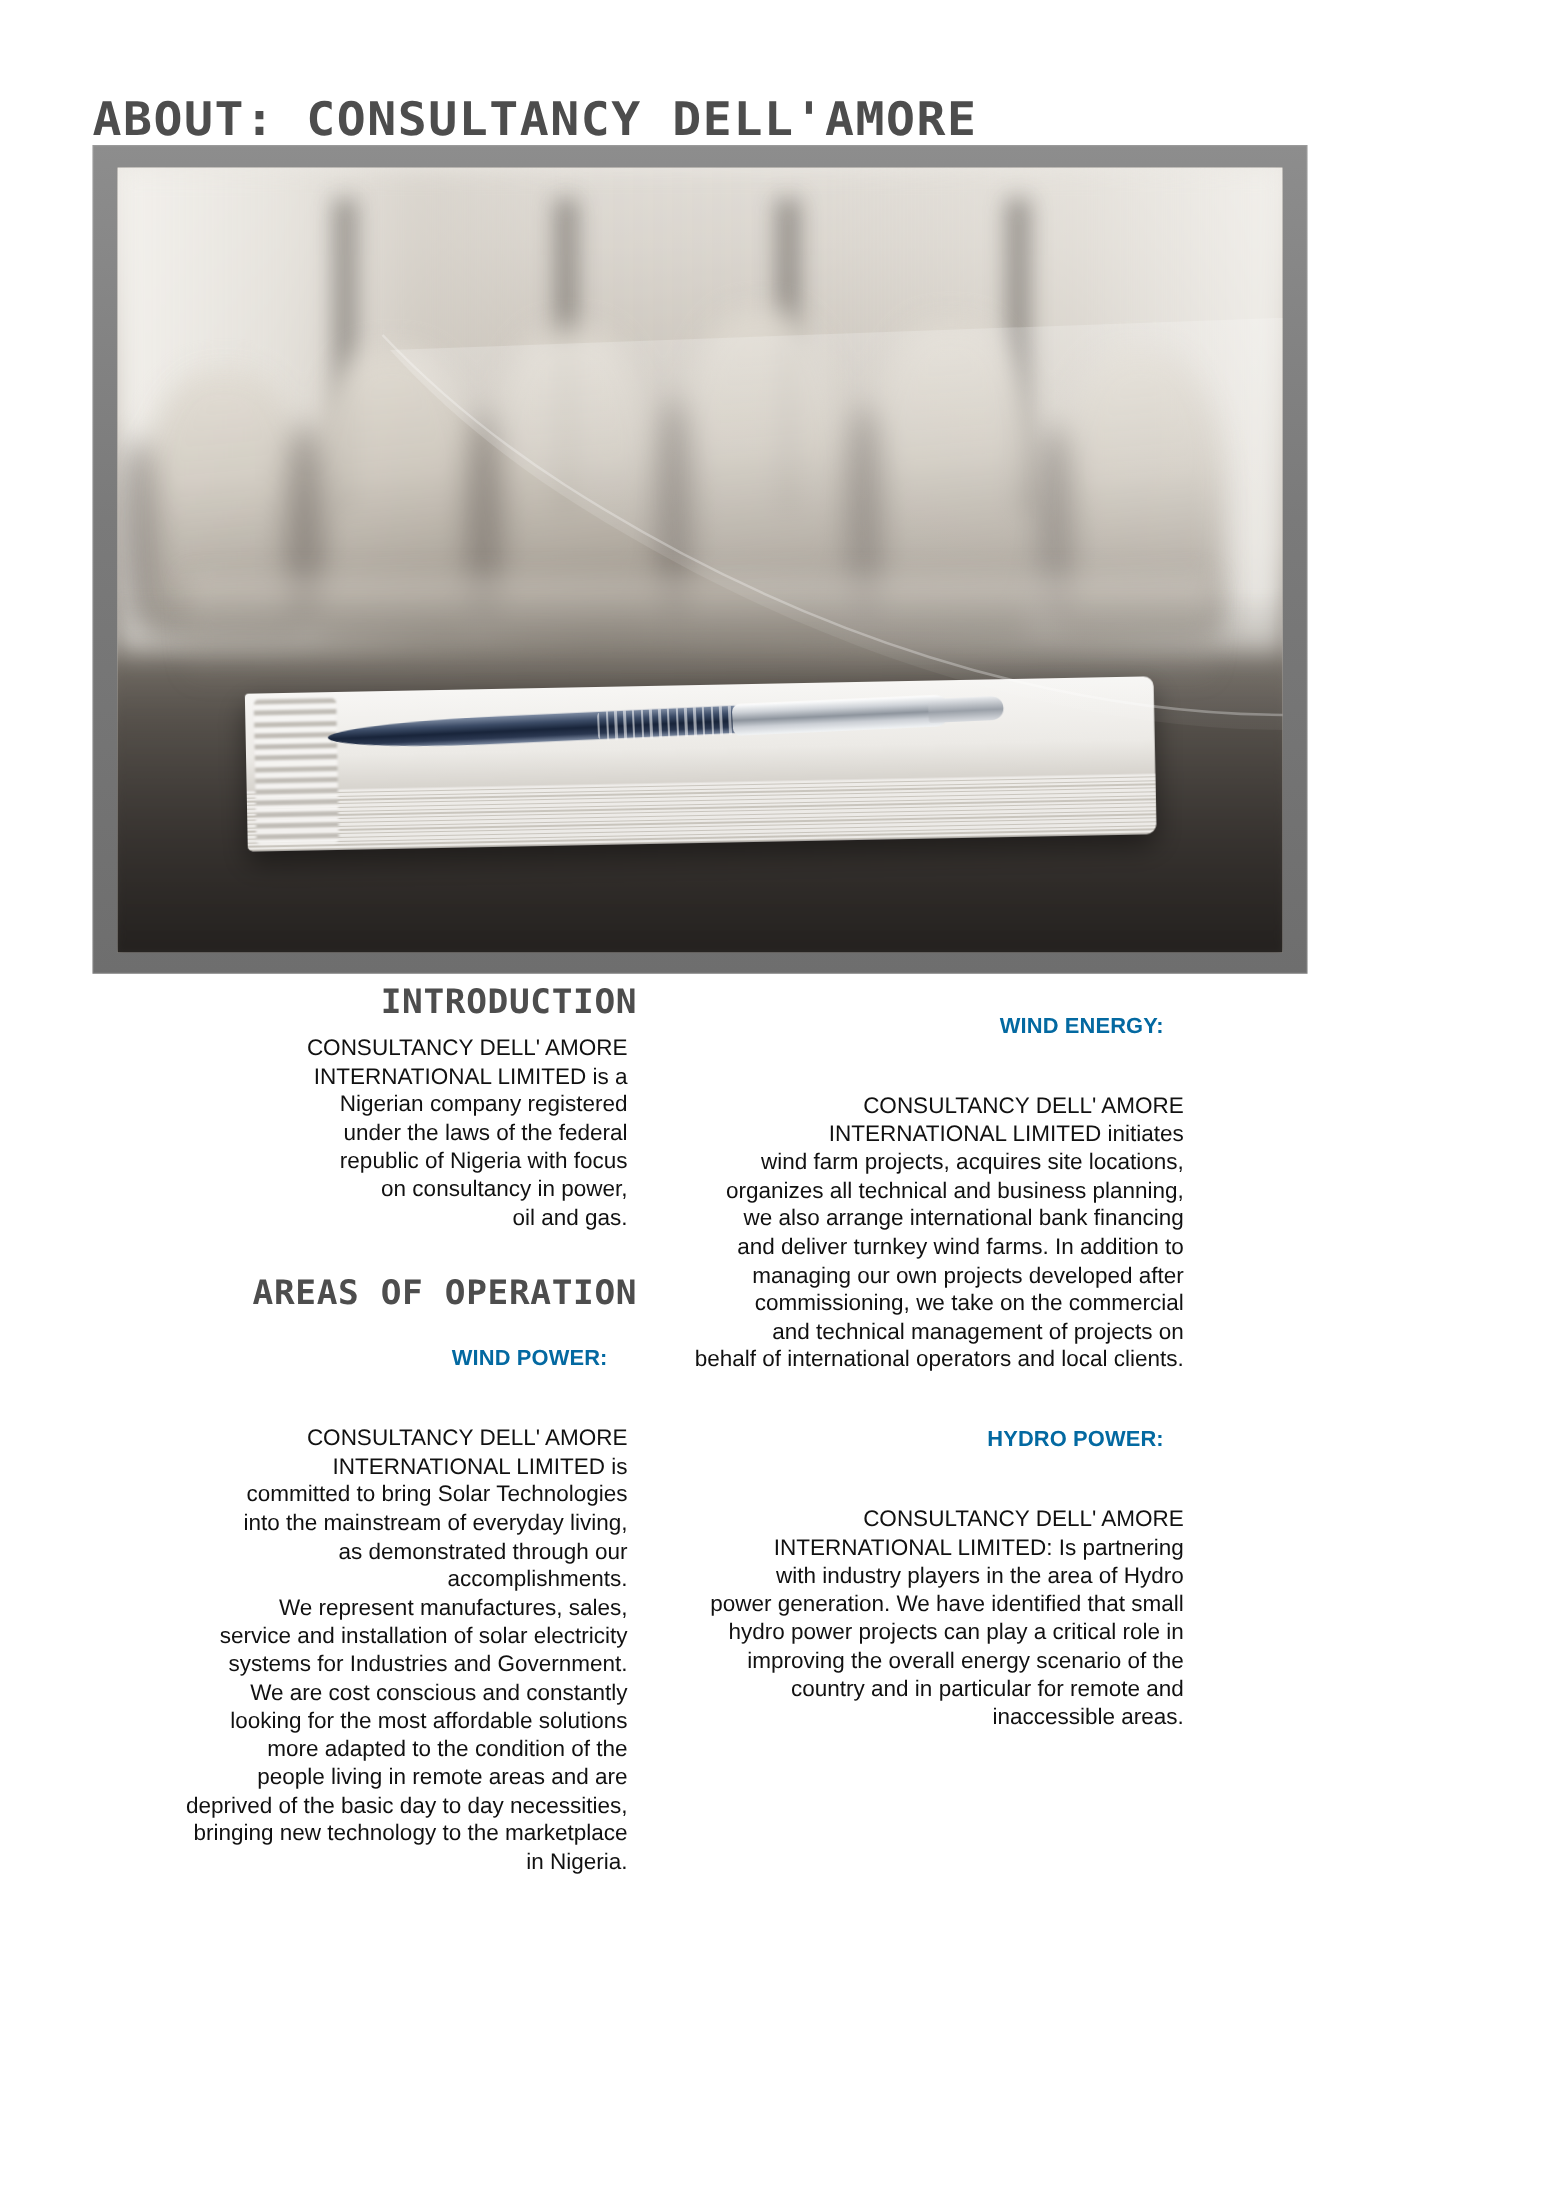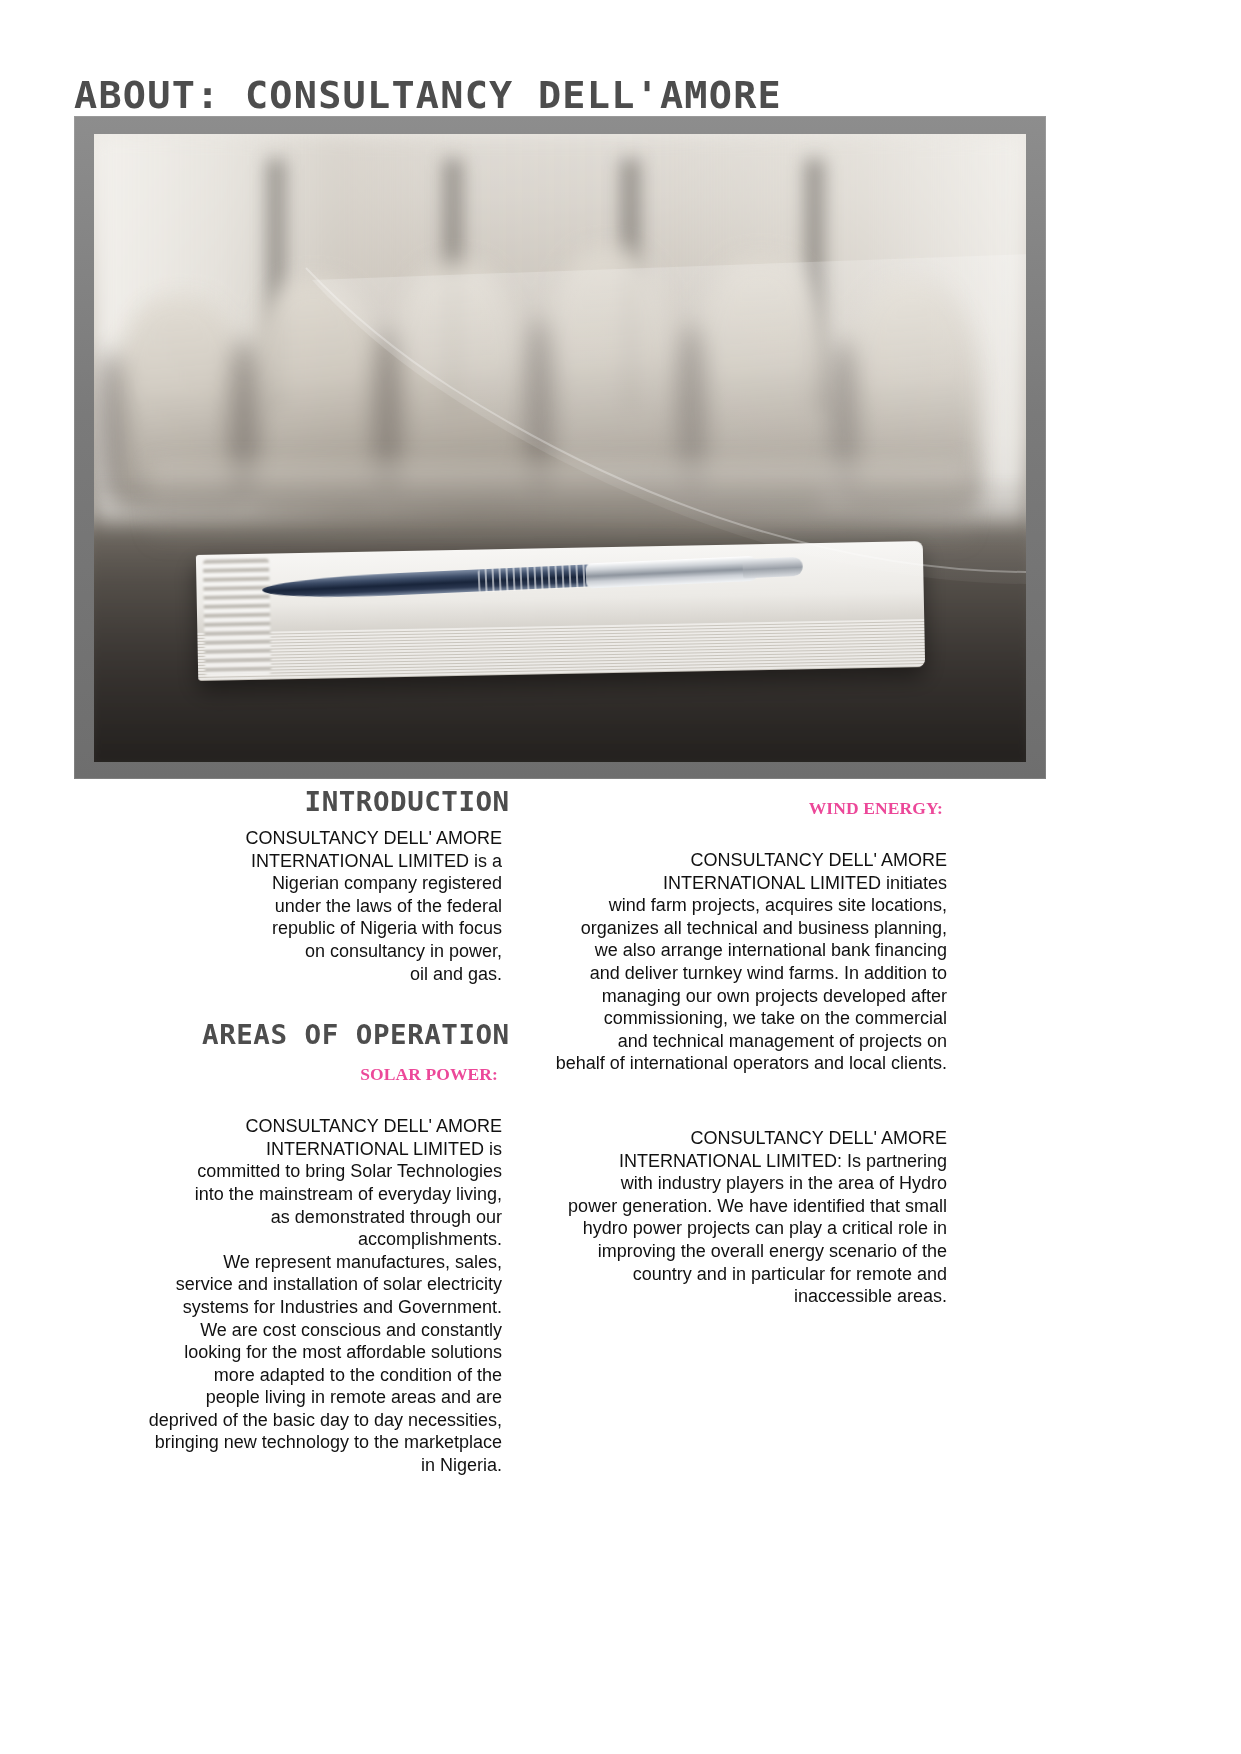--- a/index.html
+++ b/index.html
@@ -297,25 +297,25 @@
     font-family: "DejaVu Sans Mono", monospace;
     font-weight: 700;
     font-size: 27px;
     color: #4d4d4d;
     letter-spacing: 0.5px;
     transform: scaleX(1.02);
     transform-origin: left center;
     white-space: nowrap;
   }
   h3.sub {
-    margin: 4px;
-    font-family: Liberation Serif, serif;
+    margin: 16px;
+    font-family: Liberation Sans, sans-serif;
     font-weight: 700;
     font-size: 17.5px;
-    color: #ec4899;
+    color: #0369a1;
     letter-spacing: 0.1px;
   }
   p.body {
     margin: 0;
     font-family: "Liberation Sans", sans-serif;
     font-size: 18px;
     line-height: 22.6px;
     color: #111111;
     white-space: pre-line;
   }
@@ -393,21 +393,21 @@
 INTERNATIONAL LIMITED is a
 Nigerian company registered
 under the laws of the federal
 republic of Nigeria with focus
 on consultancy in power,
 oil and gas.</p>
 
       <div class="sp-34"></div>
       <h2 class="techno">AREAS OF OPERATION</h2>
       <div class="sp-10"></div>
-      <h3 class="sub">SOLAR POWER:</h3>
+      <h3 class="sub">WIND POWER:</h3>
       <div class="sp-26"></div>
       <p class="body">CONSULTANCY DELL' AMORE
 INTERNATIONAL LIMITED is
 committed to bring Solar Technologies
 into the mainstream of everyday living,
 as demonstrated through our
 accomplishments.
 We represent manufactures, sales,
 service and installation of solar electricity
 systems for Industries and Government.
@@ -429,20 +429,21 @@
 wind farm projects, acquires site locations,
 organizes all technical and business planning,
 we also arrange international bank financing
 and deliver turnkey wind farms. In addition to
 managing our own projects developed after
 commissioning, we take on the commercial
 and technical management of projects on
 behalf of international operators and local clients.</p>
 
       <div class="sp-26"></div>
+      <h3 class="sub">HYDRO POWER:</h3>
       <div class="sp-26"></div>
       <p class="body">CONSULTANCY DELL' AMORE
 INTERNATIONAL LIMITED: Is partnering
 with industry players in the area of Hydro
 power generation. We have identified that small
 hydro power projects can play a critical role in
 improving the overall energy scenario of the
 country and in particular for remote and
 inaccessible areas.</p>
     </div>

